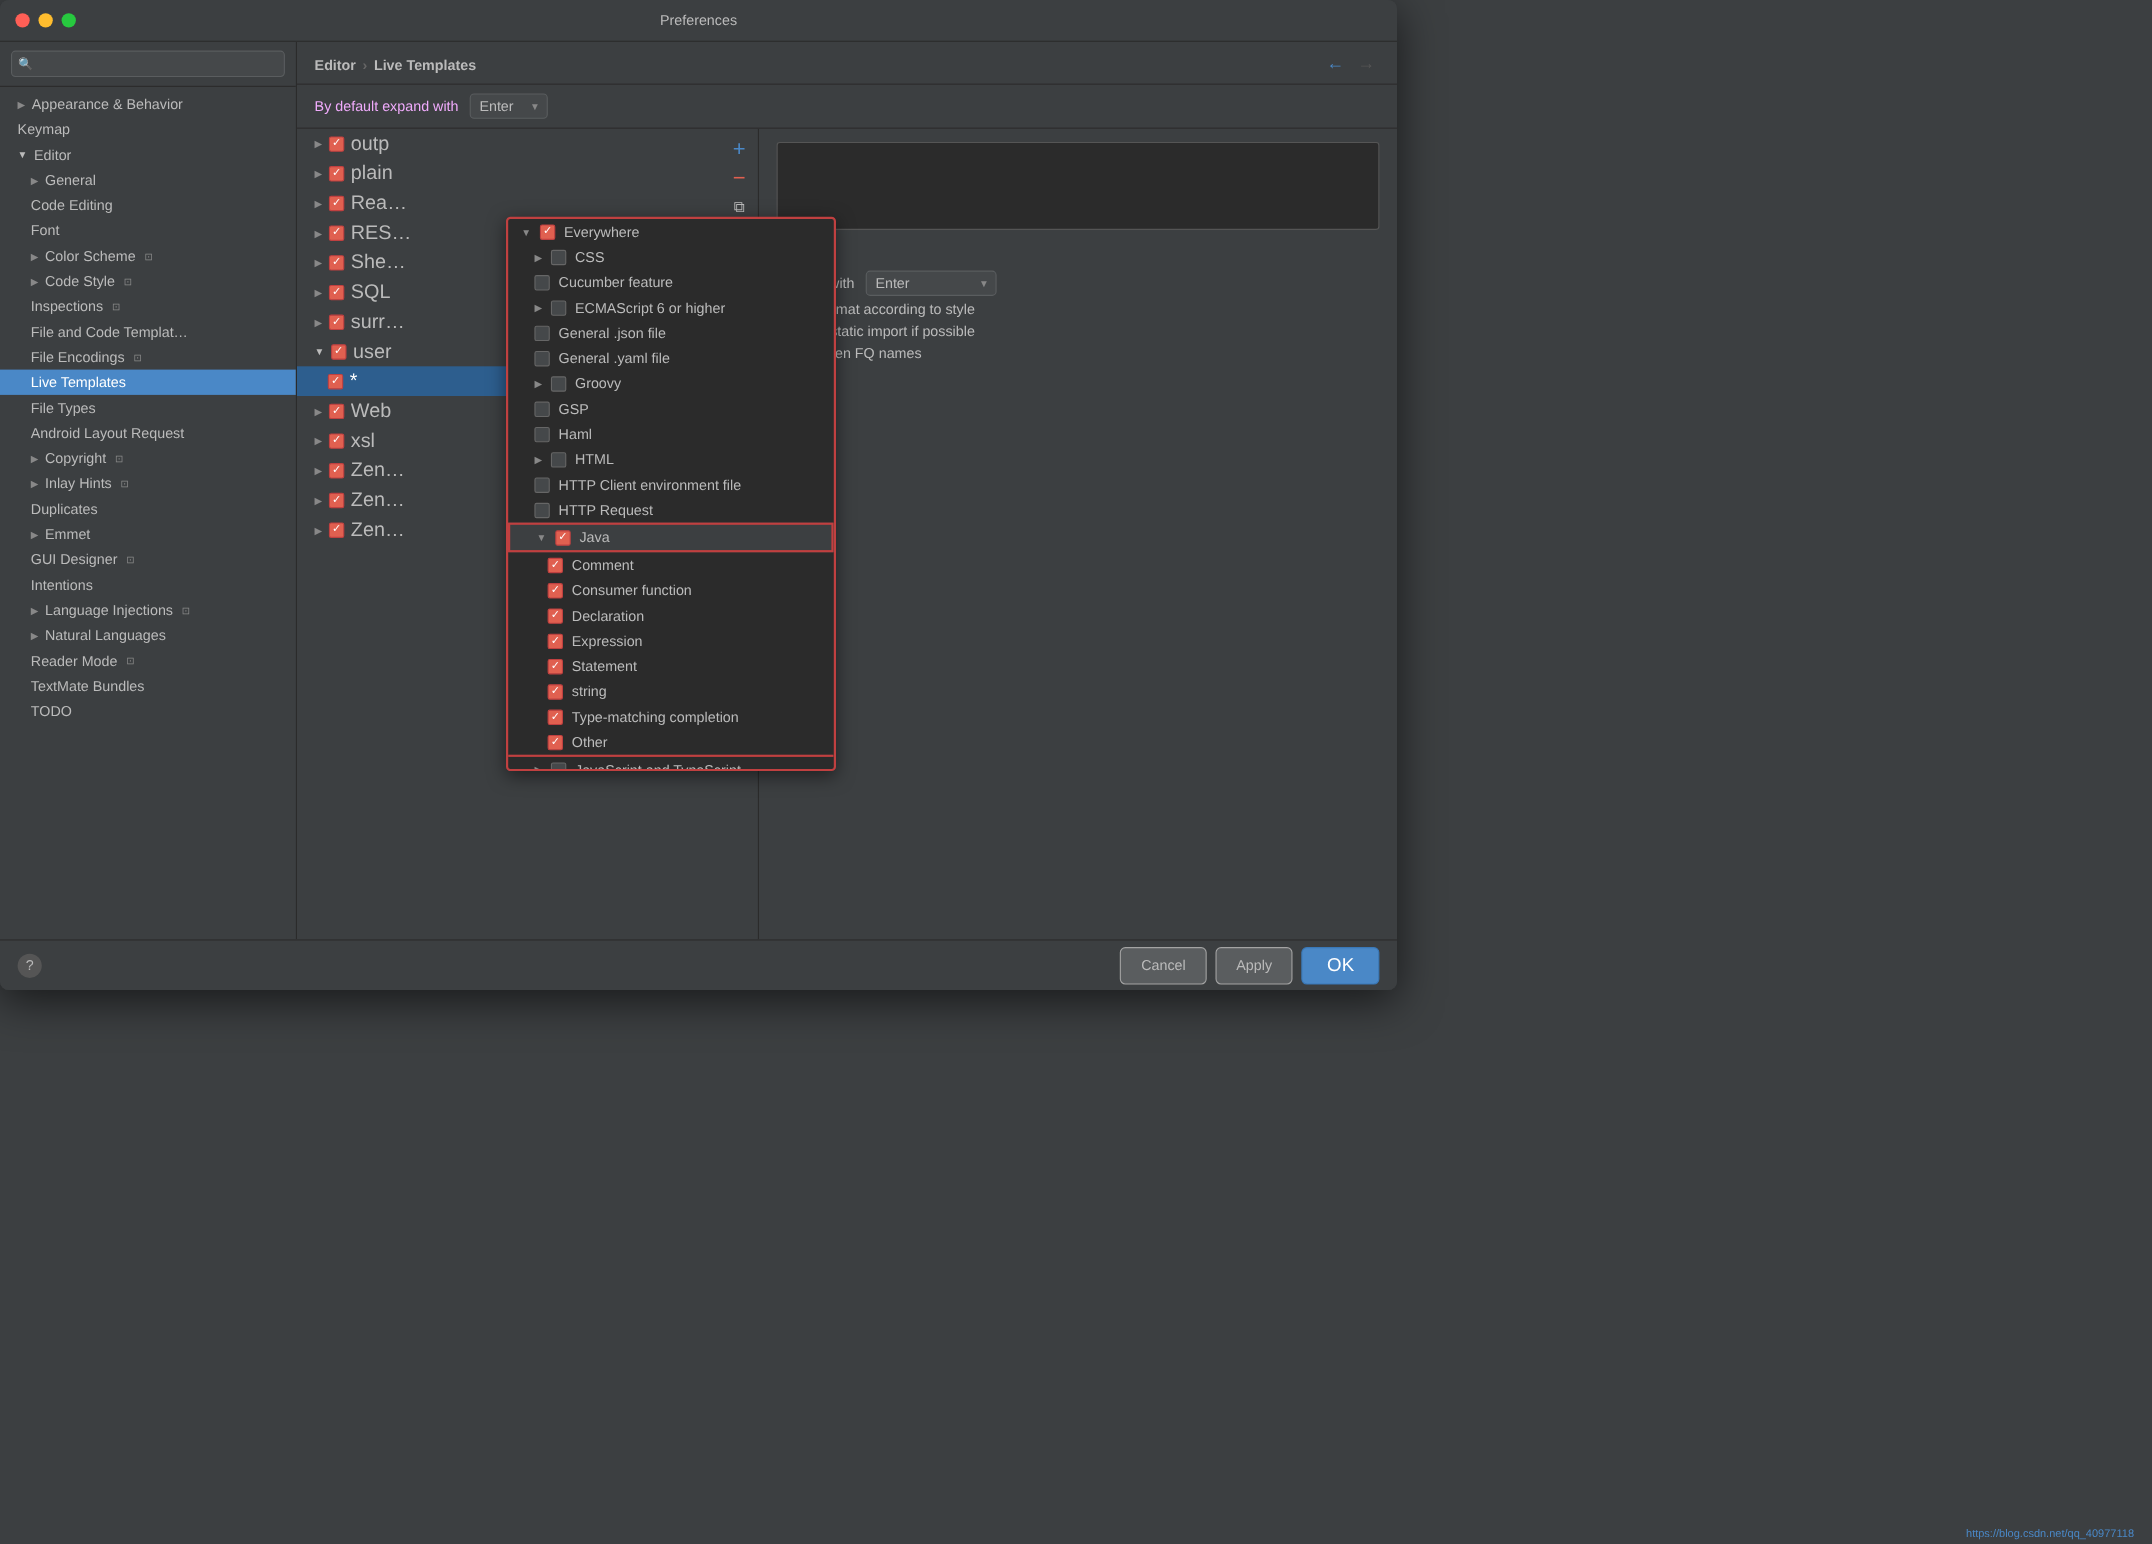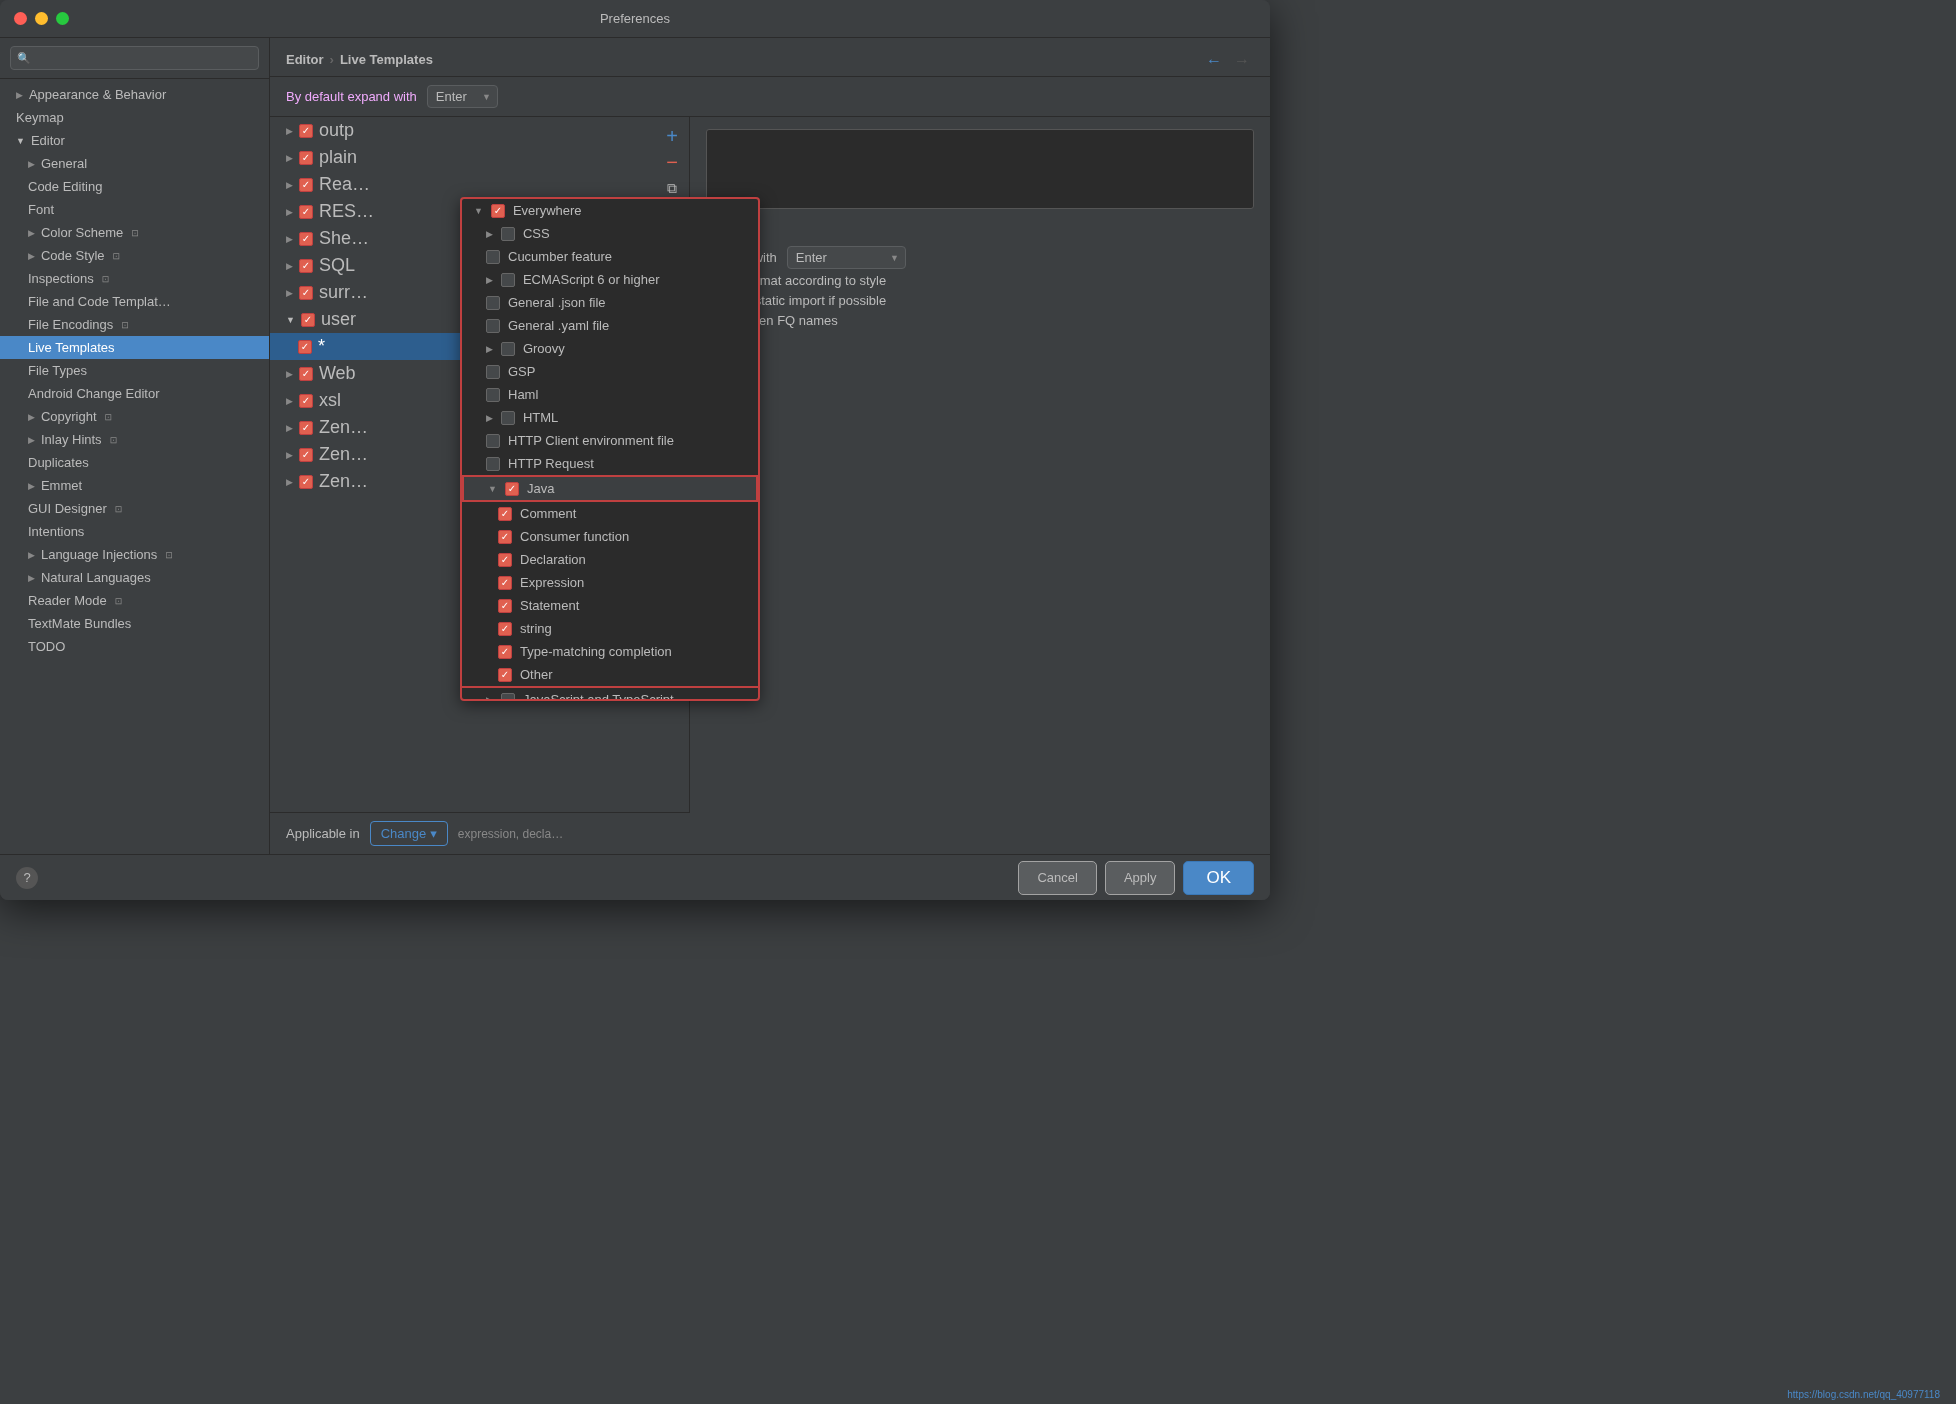--- a/index.html
+++ b/index.html
@@ -595,21 +595,21 @@
 
       <div class="tree-item indent1 active">
         <span>Live Templates</span>
       </div>
 
       <div class="tree-item indent1">
         <span>File Types</span>
       </div>
 
       <div class="tree-item indent1">
-        <span>Android Change Editor</span>
+        <span>Android Layout Request</span>
       </div>
 
       <div class="tree-item indent1">
         <span class="tree-arrow">▶</span>
         <span>Copyright</span>
         <span class="badge-icon">⊡</span>
       </div>
 
       <div class="tree-item indent1">
         <span class="tree-arrow">▶</span>
@@ -908,28 +908,20 @@
 
           <div class="dd-item dd-indent1">
             <span class="dd-arrow">▶</span>
             <span class="checkbox-empty"></span>
             <span>JavaScript and TypeScript</span>
           </div>
 
         </div>
       </div>
 
-      <div class="applicable-row" style="left:0; width:420px;">
-        <span class="applicable-label">Applicable in</span>
-        <button class="change-btn">
-          <span>Change</span>
-          <span>▾</span>
-        </button>
-        <span class="applicable-context">expression, decla…</span>
-      </div>
 
     </div>
   </div>
 
 </div>
 
 <div class="bottom-bar">
   <div class="bottom-left">
     <button class="help-btn">?</button>
   </div>

